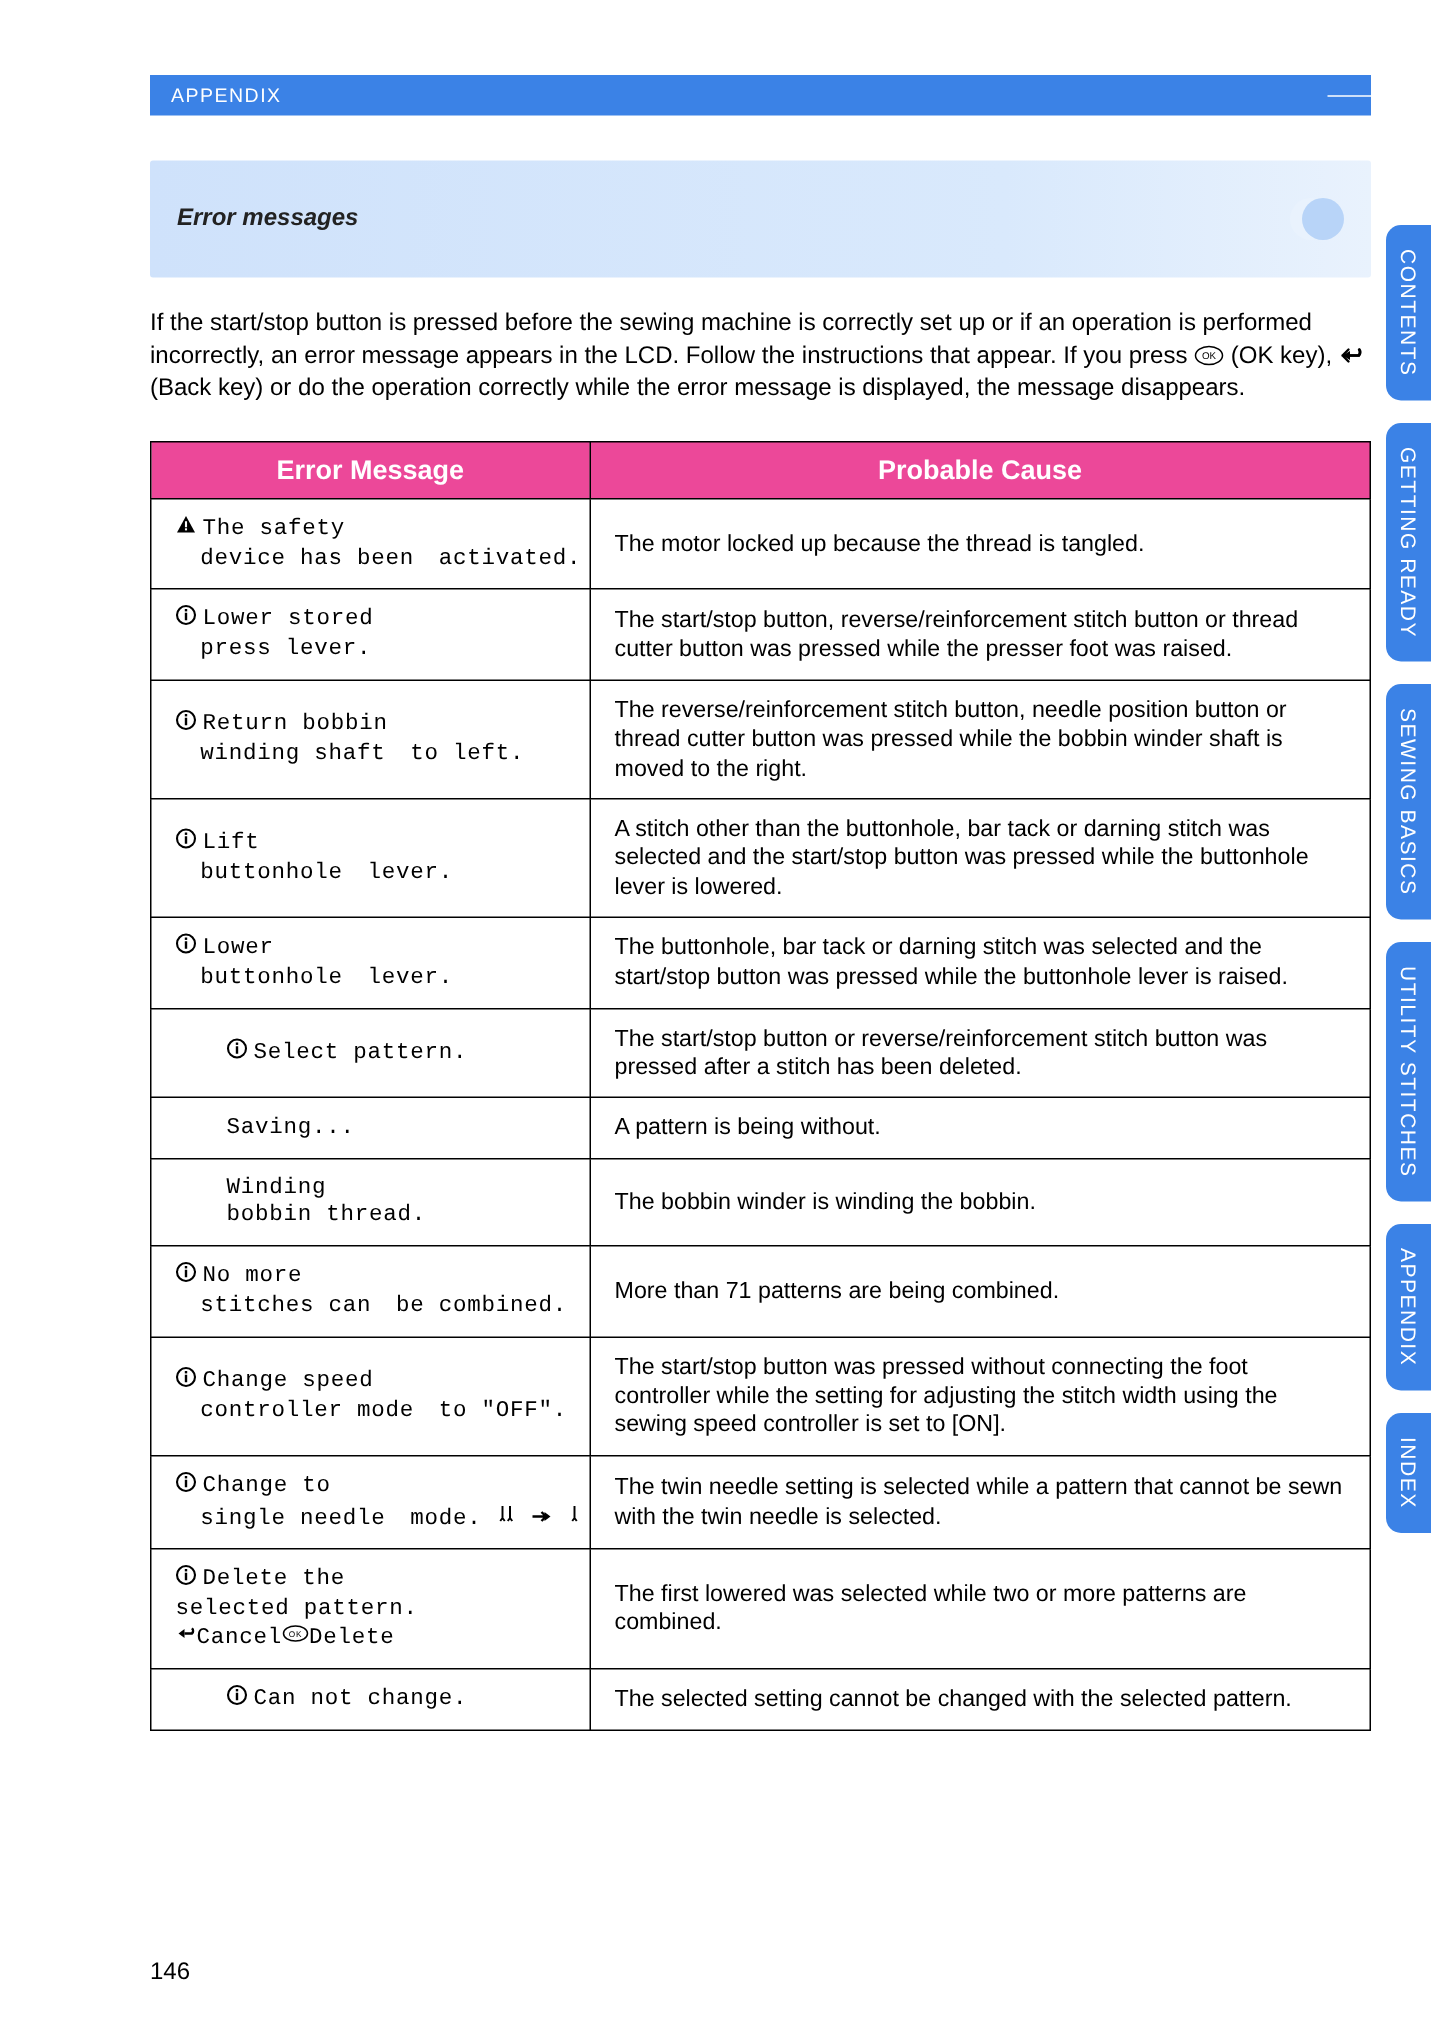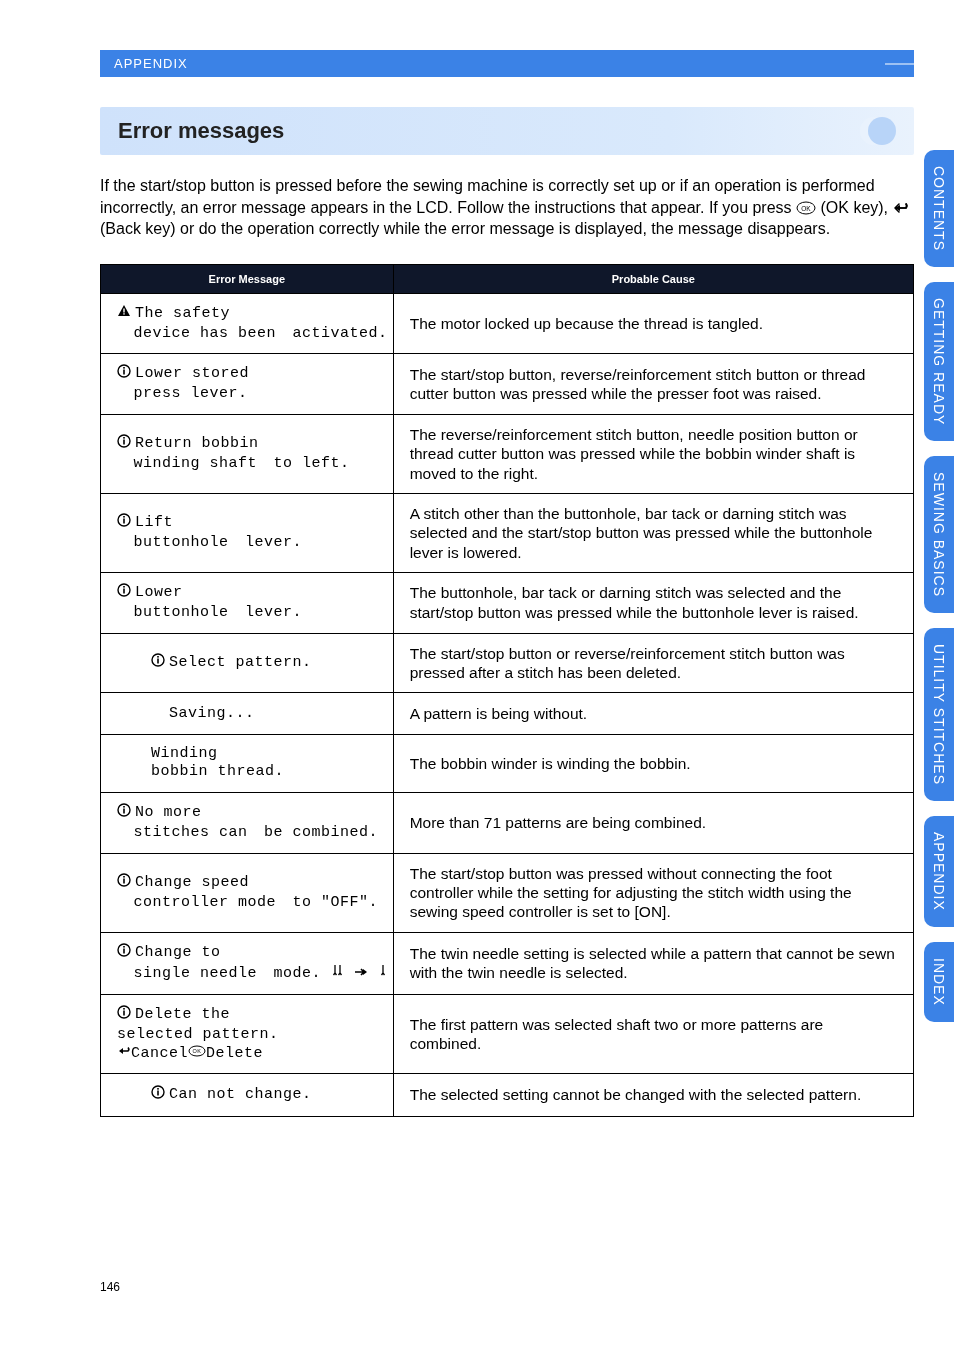--- a/index.html
+++ b/index.html
@@ -29,30 +29,31 @@
     width: 30px;
     height: 1px;
     background: #fff;
     transform: translateY(-50%);
   }
   .content {
     margin: 30px 40px 0 100px;
   }
   .section-title-bar {
     background: linear-gradient(to right, #cfe2fb 0%, #d9e9fc 70%, #e9f2fd 100%);
-    padding: 10px 18px;
-    font-size: 22px;
+    padding: 25px 18px;
+    font-size: 16px;
     font-weight: bold;
     color: #222;
     position: relative;
     border-radius: 2px;
     margin-bottom: 20px;
     display: flex;
     align-items: center;
     justify-content: space-between;
+    font-style: italic;
   }
   .pill {
     width: 28px;
     height: 28px;
     background: #b8d4f8;
     border-radius: 50% 50% 50% 50%;
     box-shadow: -8px 0 0 #e9f2fd;
   }
   .intro {
     font-size: 16px;
@@ -63,24 +64,24 @@
     display: inline-flex;
     vertical-align: middle;
   }
   table.err {
     width: 100%;
     border-collapse: collapse;
     table-layout: fixed;
   }
   table.err col.msgcol { width: 36%; }
   table.err th {
-    background: #0f172a;
+    background: #ec4899;
     color: #fff;
     font-weight: bold;
-    font-size: 11px;
+    font-size: 18px;
     padding: 8px 10px;
     border: 1.5px solid #000;
   }
   table.err td {
     border: 1.5px solid #000;
     padding: 10px 16px;
     font-size: 15.5px;
     vertical-align: middle;
     line-height: 1.25;
   }
@@ -121,23 +122,23 @@
     border-radius: 10px 0 0 10px;
     width: 30px;
     min-height: 70px;
     display: flex;
     align-items: center;
     justify-content: center;
     font-weight: 500;
   }
   .page-num {
     position: absolute;
-    bottom: 54px;
+    bottom: 24px;
     left: 100px;
-    font-size: 12px;
+    font-size: 16px;
   }
 </style>
 </head>
 <body>
 
 <div class="header-bar">
   <span>APPENDIX</span>
 </div>
 
 <div class="content">
@@ -220,21 +221,21 @@
         </tr>
         <tr>
           <td class="msg-cell" style="padding-left: 50px;"><div class="lcd"><div class="row1"><span class="icon-sm"><svg width="14" height="14" viewBox="0 0 14 14">
                     <circle cx="7" cy="7" r="6" fill="none" stroke="#000" stroke-width="1.4"></circle>
                     <rect x="6.2" y="3" width="1.6" height="1.6" fill="#000"></rect>
                     <rect x="6.2" y="5.5" width="1.6" height="5" fill="#000"></rect>
                   </svg></span><span>Select pattern.</span></div></div></td>
           <td>The start/stop button or reverse/reinforcement stitch button was pressed after a stitch has been deleted.</td>
         </tr>
         <tr>
-          <td class="msg-cell" style="padding-left: 68px;"><div class="lcd"><div>Saving...</div></div></td>
+          <td class="msg-cell" style="padding-left: 50px;"><div class="lcd"><div>Saving...</div></div></td>
           <td>A pattern is being without.</td>
         </tr>
         <tr>
           <td class="msg-cell" style="padding-left: 50px;"><div class="lcd"><div>Winding</div><div class="">bobbin thread.</div></div></td>
           <td>The bobbin winder is winding the bobbin.</td>
         </tr>
         <tr>
           <td class="msg-cell"><div class="lcd"><div class="row1"><span class="icon-sm"><svg width="14" height="14" viewBox="0 0 14 14">
                     <circle cx="7" cy="7" r="6" fill="none" stroke="#000" stroke-width="1.4"></circle>
                     <rect x="6.2" y="3" width="1.6" height="1.6" fill="#000"></rect>
@@ -271,21 +272,21 @@
                     <circle cx="7" cy="7" r="6" fill="none" stroke="#000" stroke-width="1.4"></circle>
                     <rect x="6.2" y="3" width="1.6" height="1.6" fill="#000"></rect>
                     <rect x="6.2" y="5.5" width="1.6" height="5" fill="#000"></rect>
                   </svg></span><span>Delete the</span></div><div>selected pattern.</div><div><span><svg width="14" height="12" viewBox="0 0 14 12">
                     <path d="M2 6 L6 3 L6 9 Z" fill="#000"></path>
                     <path d="M6 6 H11 A2.5 2.5 0 0 0 11 2.5" fill="none" stroke="#000" stroke-width="1.6"></path>
                   </svg></span>Cancel<span><svg width="18" height="12" viewBox="0 0 18 12">
                     <ellipse cx="9" cy="6" rx="8" ry="5" fill="none" stroke="#000" stroke-width="1"></ellipse>
                     <text x="9" y="8.3" font-size="5.5" text-anchor="middle" font-family="Arial">OK</text>
                   </svg></span>Delete</div></div></td>
-          <td>The first pattern was selected shaft two or more patterns are combined.</td>
+          <td>The first lowered was selected while two or more patterns are combined.</td>
         </tr>
         <tr>
           <td class="msg-cell" style="padding-left: 50px;"><div class="lcd"><div class="row1"><span class="icon-sm"><svg width="14" height="14" viewBox="0 0 14 14">
                     <circle cx="7" cy="7" r="6" fill="none" stroke="#000" stroke-width="1.4"></circle>
                     <rect x="6.2" y="3" width="1.6" height="1.6" fill="#000"></rect>
                     <rect x="6.2" y="5.5" width="1.6" height="5" fill="#000"></rect>
                   </svg></span><span>Can not change.</span></div></div></td>
           <td>The selected setting cannot be changed with the selected pattern.</td>
         </tr>
       </tbody>

